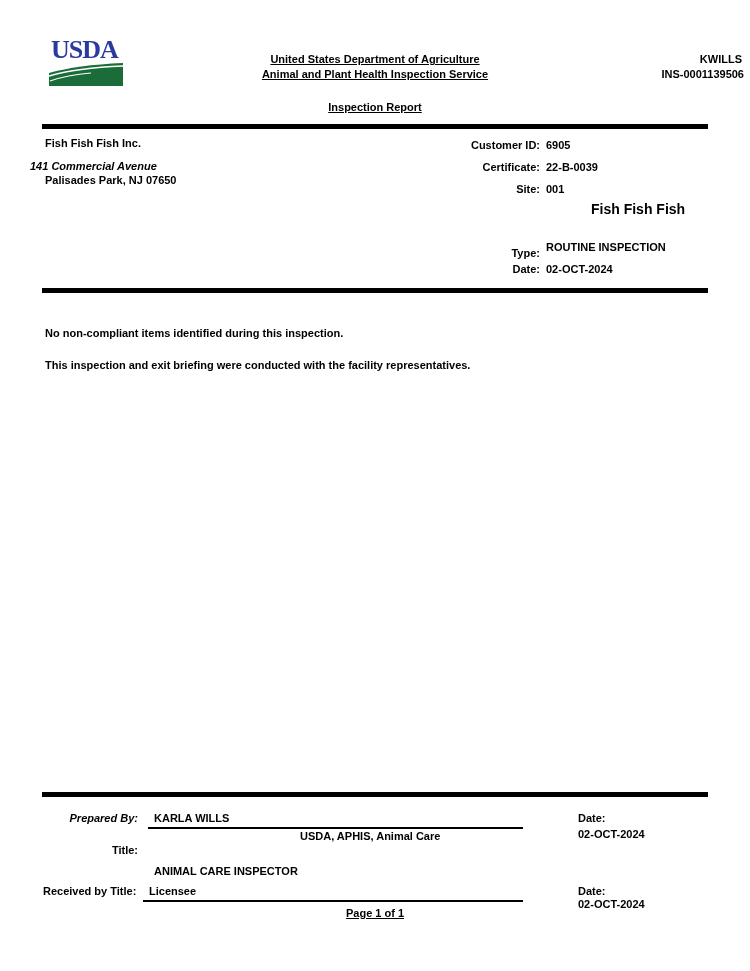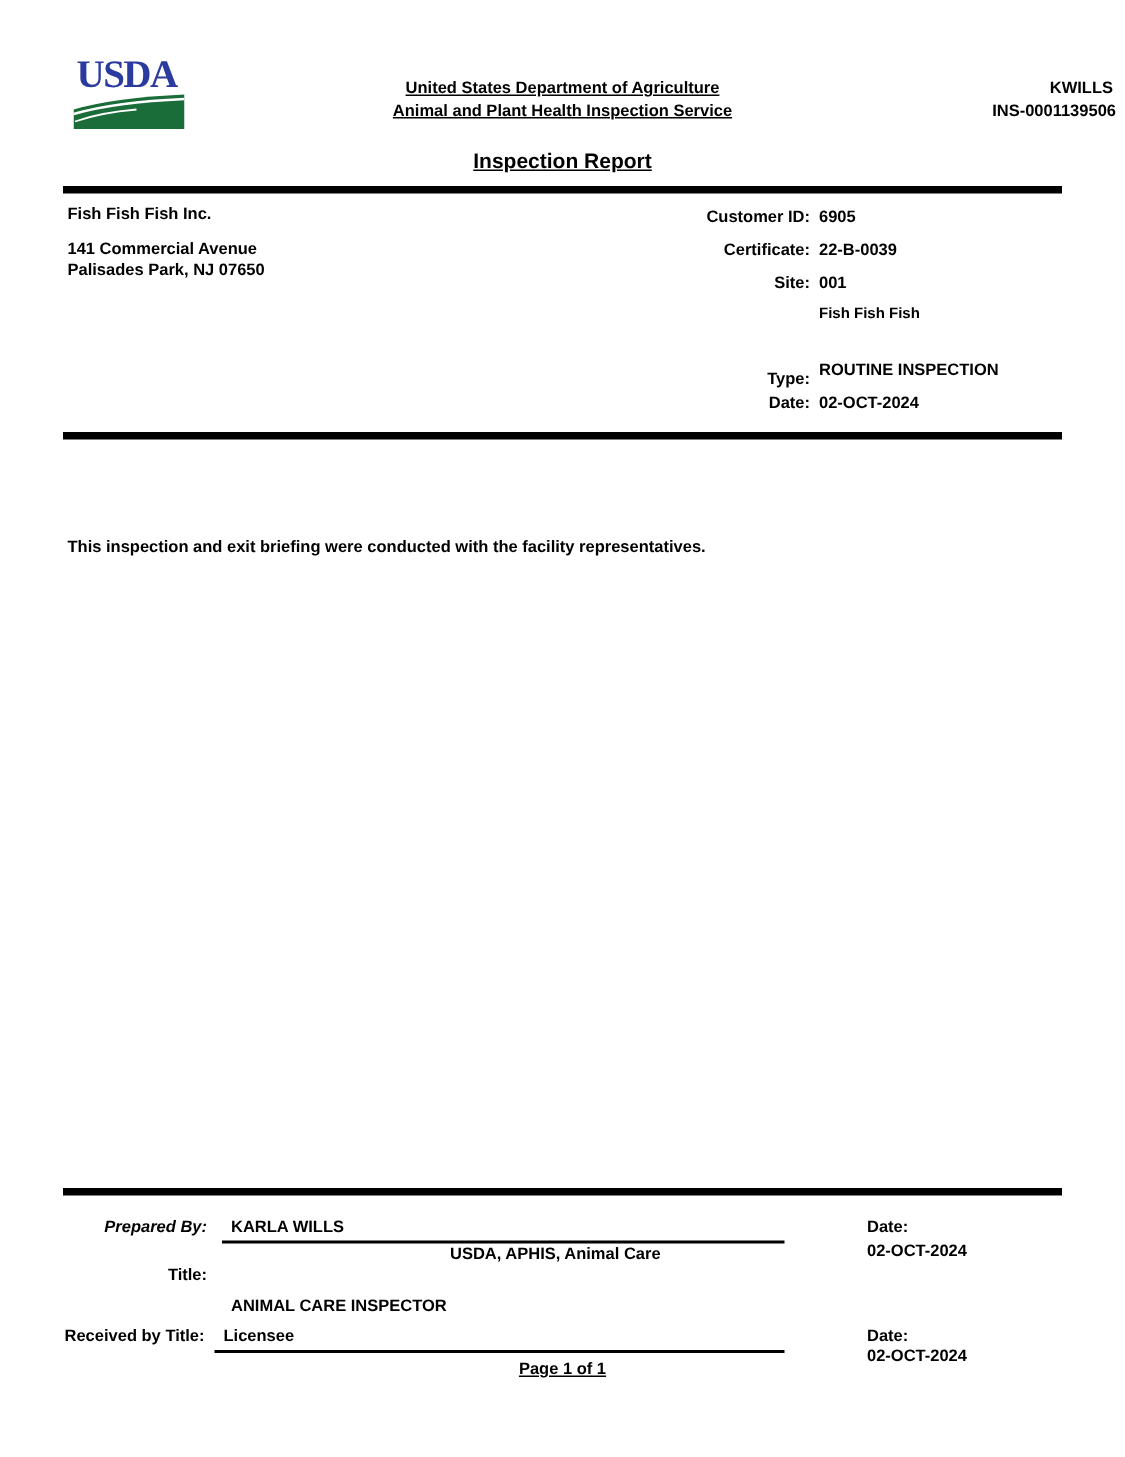--- a/index.html
+++ b/index.html
@@ -8,22 +8,22 @@
     width:750px;height:971px;
     background:#ffffff;
     font-family:"Liberation Sans","DejaVu Sans",sans-serif;
     color:#000;
     overflow:hidden;
     padding-left:36px;
   }
   .abs{position:absolute;}
   .b{font-weight:bold;}
   .t11{font-size:11px;line-height:13px;}
-  .t13{font-size:14px;line-height:15px;}
-  .t8{font-size:10px;line-height:9px;}
+  .t13{font-size:11px;line-height:15px;}
+  .t8{font-size:14px;line-height:9px;margin-left:45px;}
   .center{left:0;width:750px;text-align:center;text-decoration:underline;}
   .rule{background:#000;height:5px;left:42px;width:666px;}
   
   .logo{left:45px;top:30px;width:90px;height:56px;}
   .logo-text{
     position:absolute;left:6px;top:8px;
     font-family:"Liberation Serif","DejaVu Serif",serif;
     font-weight:bold;font-size:26px;line-height:24px;letter-spacing:-1px;
   }
   .logo-swoosh{position:absolute;left:4px;top:32px;}
@@ -53,21 +53,21 @@
   <div class="abs center b t11" style="top:68px;">Animal and Plant Health Inspection Service</div>
 
   <div class="abs b t11" style="right:44px;top:53px;text-align:right;">KWILLS</div>
   <div class="abs b t11" style="right:42px;top:68px;text-align:right;">INS-0001139506</div>
 
   <div class="abs center b t13" style="top:100px;">Inspection Report</div>
 
   <div class="abs rule" style="top:124px;"></div>
 
   <div class="abs b t11" style="left:45px;top:137px;">Fish Fish Fish Inc.</div>
-  <div class="abs b t11" style="left:45px;top:160px;">141 Commercial Avenue</div>
+  <div class="abs b t11" style="left:30px;top:160px;font-style:italic;">141 Commercial Avenue</div>
   <div class="abs b t11" style="left:45px;top:174px;">Palisades Park, NJ 07650</div>
 
   <div class="abs b t11 info-label" style="top:139px;">Customer ID:</div>
   <div class="abs b t11 info-value" style="top:139px;">6905</div>
 
   <div class="abs b t11 info-label" style="top:161px;">Certificate:</div>
   <div class="abs b t11 info-value" style="top:161px;">22-B-0039</div>
 
   <div class="abs b t11 info-label" style="top:183px;">Site:</div>
   <div class="abs b t11 info-value" style="top:183px;">001</div>
@@ -75,20 +75,21 @@
   <div class="abs b t8" style="left:546px;top:205px;">Fish Fish Fish</div>
 
   <div class="abs b t11 info-label" style="top:247px;text-align:right;">Type:</div>
   <div class="abs b t11 info-value" style="top:241px;">ROUTINE INSPECTION</div>
 
   <div class="abs b t11 info-label" style="top:263px;">Date:</div>
   <div class="abs b t11 info-value" style="top:263px;">02-OCT-2024</div>
 
   <div class="abs rule" style="top:288px;"></div>
 
+  <div class="abs b t11" style="left:45px;top:327px;">No non-compliant items identified during this inspection.</div>
   <div class="abs b t11" style="left:45px;top:359px;">This inspection and exit briefing were conducted with the facility representatives.</div>
 
   <div class="abs rule" style="top:792px;"></div>
 
   <div class="abs b t11 sig-label" style="top:812px;font-style:italic;">Prepared By:</div>
   <div class="abs underline" style="left:148px;top:811px;width:375px;height:16px;"></div>
   <div class="abs b t11" style="left:154px;top:812px;">KARLA WILLS</div>
   <div class="abs b t11" style="left:300px;top:830px;width:212px;text-align:left;">USDA, APHIS, Animal Care</div>
 
   <div class="abs b t11 sig-label" style="top:844px;">Title:</div>

